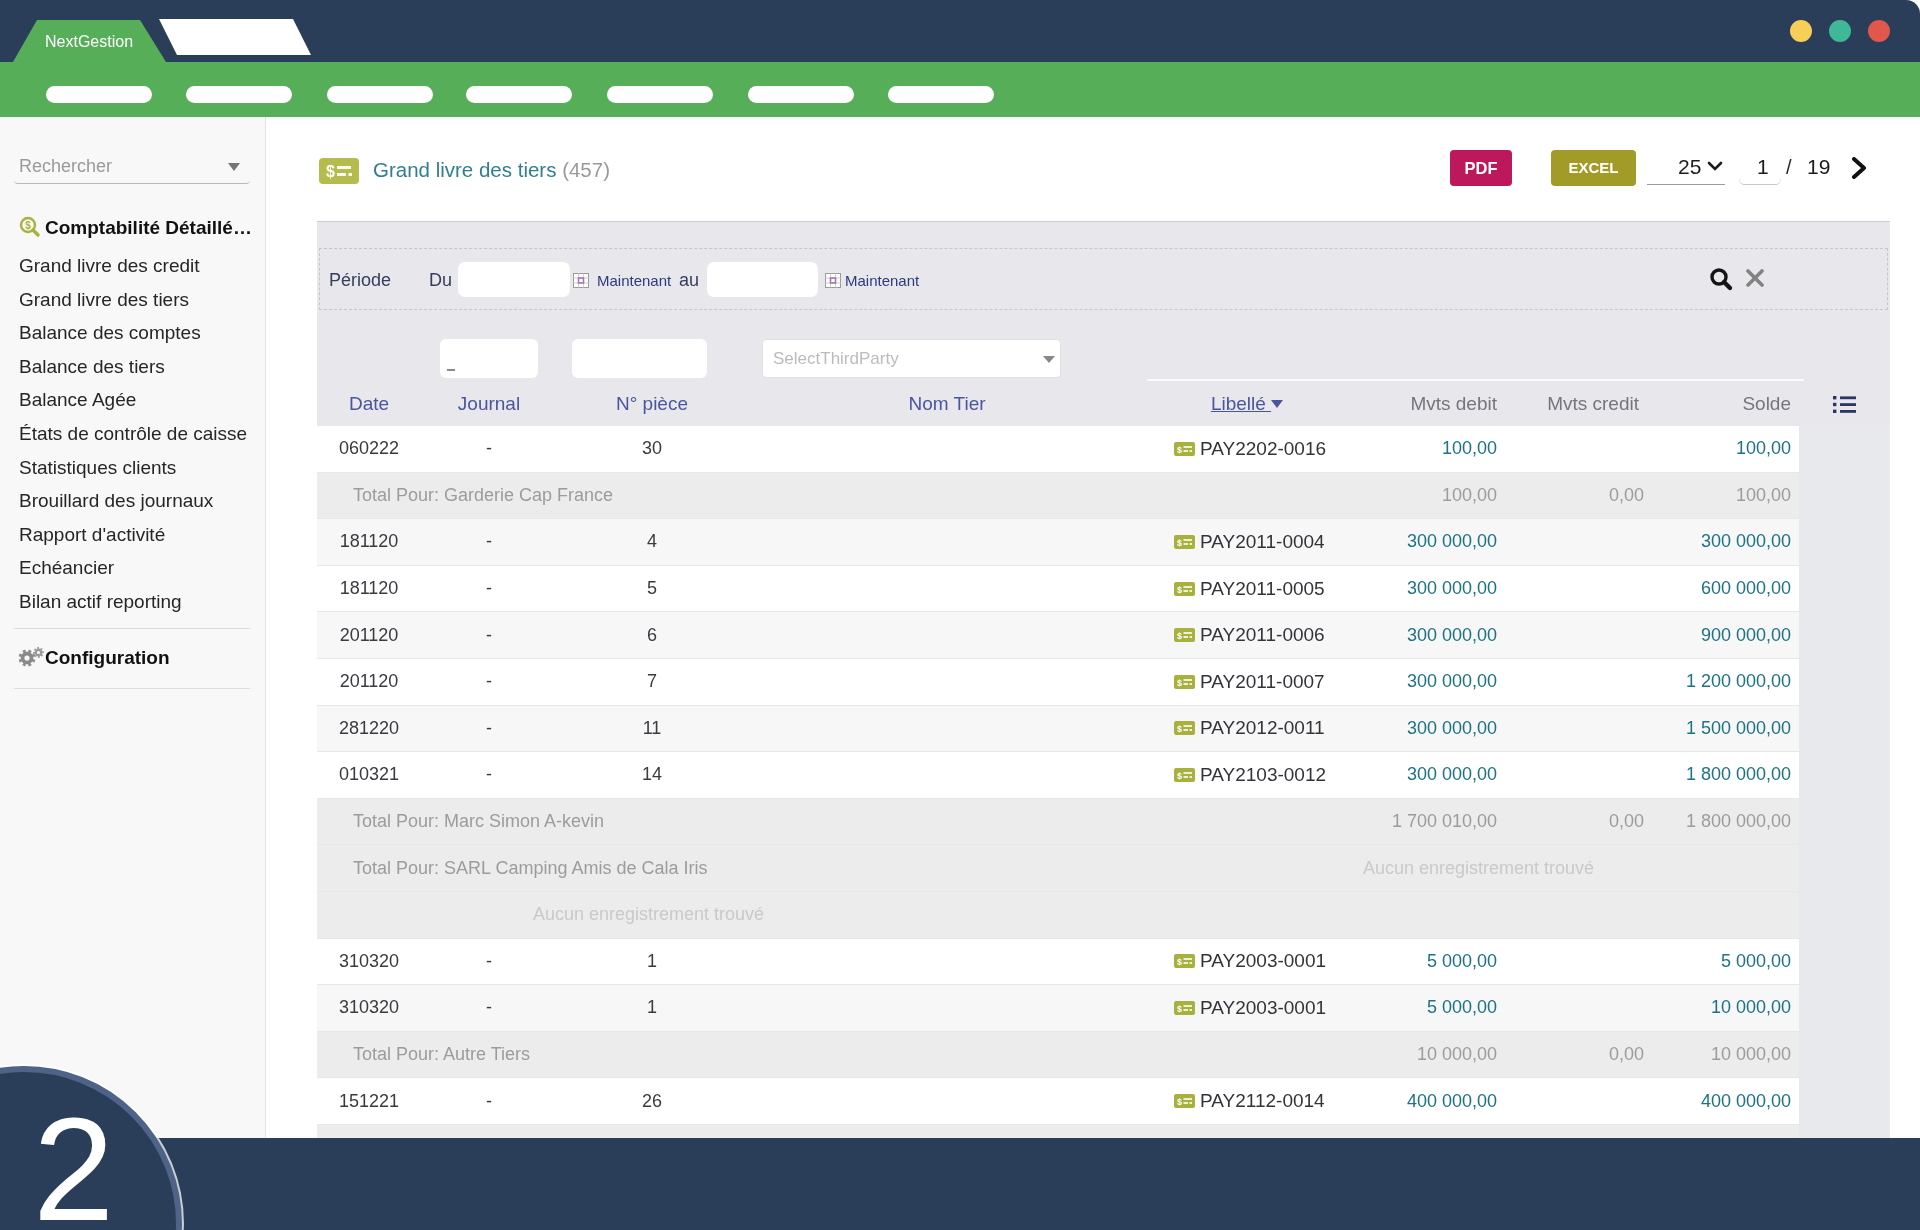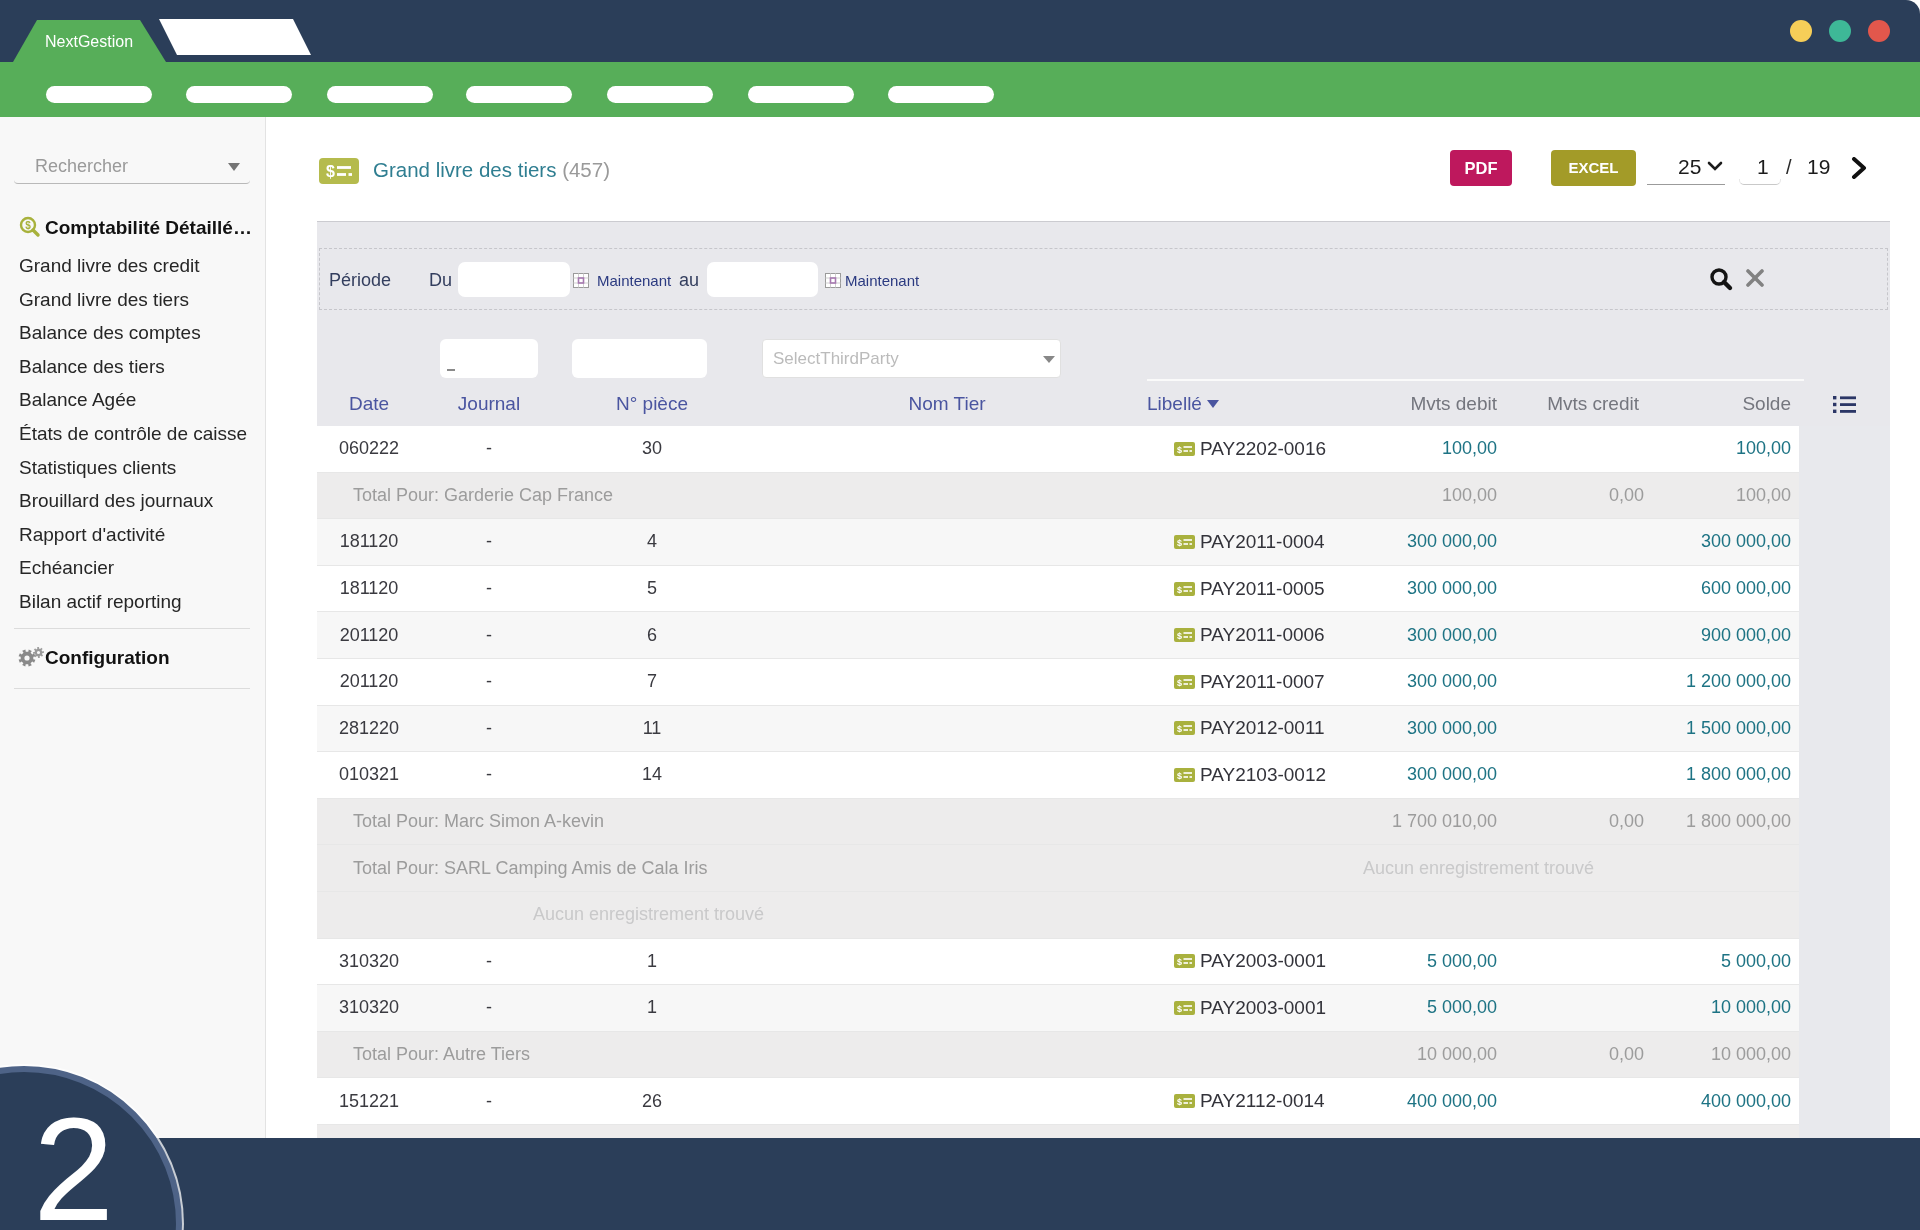--- a/index.html
+++ b/index.html
@@ -18,21 +18,21 @@
 
   
   #greenbar { position:absolute; left:0; top:62px; width:1920px; height:55px; background:#57ae59; }
   .pill { position:absolute; top:24px; height:17px; width:106px; background:#fff; border-radius:9px; }
 
   
   #sidebar { position:absolute; left:0; top:117px; width:266px; height:1021px;
     background:#f8f8f8; border-right:1px solid #e3e3e3; }
   #search { position:absolute; left:14px; top:148px; width:236px; height:36px;
     border-bottom:1px solid #b9b9b9; border-bottom-left-radius:4px; border-bottom-right-radius:4px; }
-  #search .ph { position:absolute; left:21px; top:8px; font-size:18px; color:#9a9a9a; }
+  #search .ph { position:absolute; left:5px; top:8px; font-size:18px; color:#9a9a9a; }
   #search .car { position:absolute; right:10px; top:15px; width:0; height:0;
     border-left:6px solid transparent; border-right:6px solid transparent; border-top:8px solid #757575; }
   #menutitle { position:absolute; left:17px; top:215px; width:249px; height:26px; }
   #menutitle b { position:absolute; left:28px; top:2px; font-size:19px; color:#111; white-space:nowrap; }
   #menu { position:absolute; left:19px; top:249px; width:240px; }
   #menu div { height:33.6px; line-height:33.6px; font-size:19px; color:#262626; white-space:nowrap; }
   .sidehr { position:absolute; left:14px; width:236px; border-top:1px solid #dcdcdc; }
   #conftitle { position:absolute; left:17px; top:645px; }
   #conftitle b { position:absolute; left:28px; top:2px; font-size:19px; color:#111; white-space:nowrap; }
 
@@ -220,21 +220,21 @@
   <div id="fsel">
       <span class="ph">SelectThirdParty</span>
       <span class="car"></span>
     </div>
   <div id="whiteline"></div>
   <div id="hdr">
     <div class="c1">Date</div>
     <div class="c2">Journal</div>
     <div class="c3">N° pièce</div>
     <div class="c4" style="text-align:center;">Nom Tier</div>
-    <div class="c5" style="justify-content:flex-start; padding-left:0;">Libellé&nbsp;
+    <div class="c5" style="justify-content:center; padding-left:0;text-decoration:underline;">Libellé&nbsp;
       <svg width="12" height="8" viewBox="0 0 12 8">
           <polygon points="0,0 12,0 6,8" fill="#4a55a0"></polygon>
         </svg></div>
     <div class="c6 gy">Mvts debit</div>
     <div class="c7 gy">Mvts credit</div>
     <div class="c8 gy">Solde</div>
     <div style="width:91px; display:flex; justify-content:center;">
       <svg width="23" height="17" viewBox="0 0 23 17">
         <rect x="0" y="0" width="3.4" height="3.4" fill="#2b3666"></rect>
         <rect x="0" y="6.8" width="3.4" height="3.4" fill="#2b3666"></rect>

